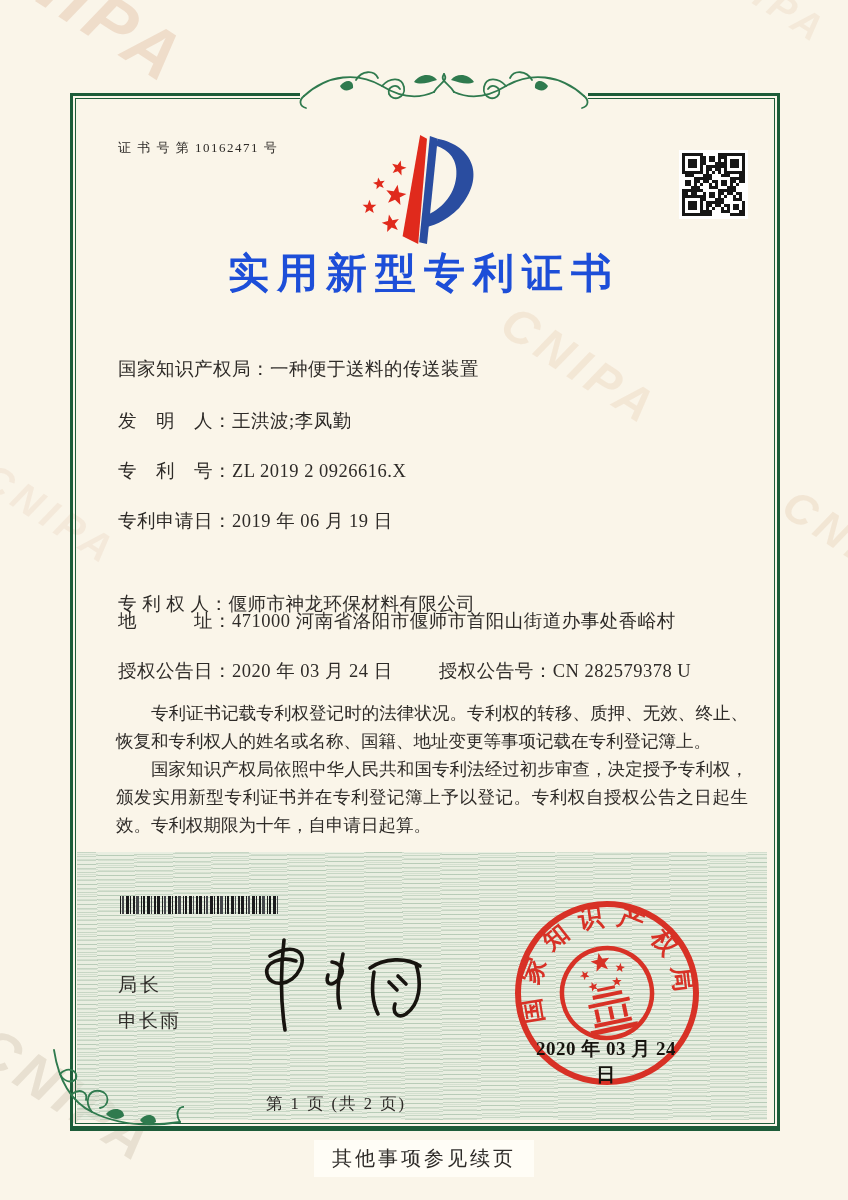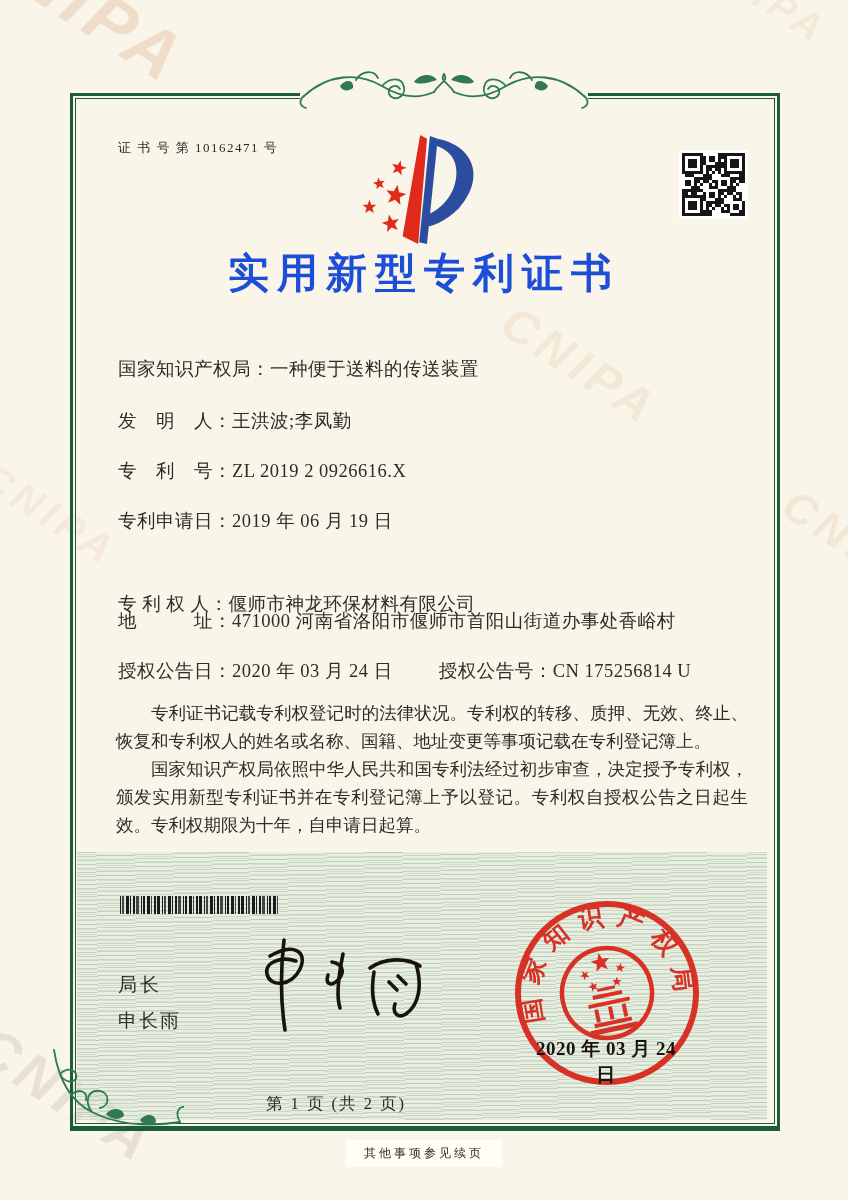--- a/index.html
+++ b/index.html
@@ -63,21 +63,21 @@
   .officer-name{position:absolute;left:118px;top:1008px;font-size:19px;letter-spacing:2px;z-index:3;}
   .signature{position:absolute;left:246px;top:936px;width:195px;height:102px;z-index:3;}
   
   .seal{position:absolute;left:512px;top:898px;width:190px;height:190px;z-index:4;opacity:.95;}
   .seal svg{transform:rotate(-12deg);}
   .seal-date{position:absolute;left:528px;top:1036px;width:156px;text-align:center;
     font-size:19px;font-weight:bold;color:#17140f;z-index:5;letter-spacing:.5px;}
   
   .page-info{position:absolute;left:0;top:1093px;width:672px;text-align:center;font-size:16.5px;z-index:2;letter-spacing:2px;}
   .continuation{position:absolute;left:50%;top:1140px;transform:translateX(-50%);
-    background:#fffdf6;padding:5px 18px;font-size:12px;letter-spacing:3px;z-index:2;}
+    background:#fffdf6;padding:5px 18px;font-size:20px;letter-spacing:3px;z-index:2;}
 </style>
 </head>
 <body>
 
 <div class="page">
 
   <div class="wm wm1">CNIPA</div>
   <div class="wm wm2">CNIPA</div>
   <div class="wm wm3">CNIPA</div>
   <div class="wm wm4">CNIPA</div>
@@ -599,21 +599,21 @@
   <div class="field-row fr4">
     <span class="flabel">专利申请日：</span><span class="fvalue">2019 年 06 月 19 日</span>
   </div>
   <div class="field-row fr5">
     <span class="flabel">专 利 权 人：</span><span class="fvalue">偃师市神龙环保材料有限公司</span>
   </div>
   <div class="field-row fr6">
     <span class="flabel">地　　　址：</span><span class="fvalue">471000 河南省洛阳市偃师市首阳山街道办事处香峪村</span>
   </div>
   <div class="field-row fr7">
-    <span class="flabel">授权公告日：</span><span class="fvalue">2020 年 03 月 24 日</span><span class="flabel flabel2">授权公告号：</span><span class="fvalue">CN 175256814 U</span>
+    <span class="flabel">授权公告日：</span><span class="fvalue">2020 年 03 月 24 日</span><span class="flabel flabel2">授权公告号：</span><span class="fvalue">CN 282579378 U</span>
   </div>
 
   <div class="paras">
     <p>专利证书记载专利权登记时的法律状况。专利权的转移、质押、无效、终止、恢复和专利权人的姓名或名称、国籍、地址变更等事项记载在专利登记簿上。</p>
     <p>国家知识产权局依照中华人民共和国专利法经过初步审查，决定授予专利权，颁发实用新型专利证书并在专利登记簿上予以登记。专利权自授权公告之日起生效。专利权期限为十年，自申请日起算。</p>
   </div>
 
   <div class="barcode" id="barcode">
       <div class="bar" style="width: 1px; margin-right: 1px; background: rgb(27, 27, 29);"></div>
       <div class="bar" style="width: 2px; margin-right: 2px; background: rgb(68, 70, 74);"></div>

